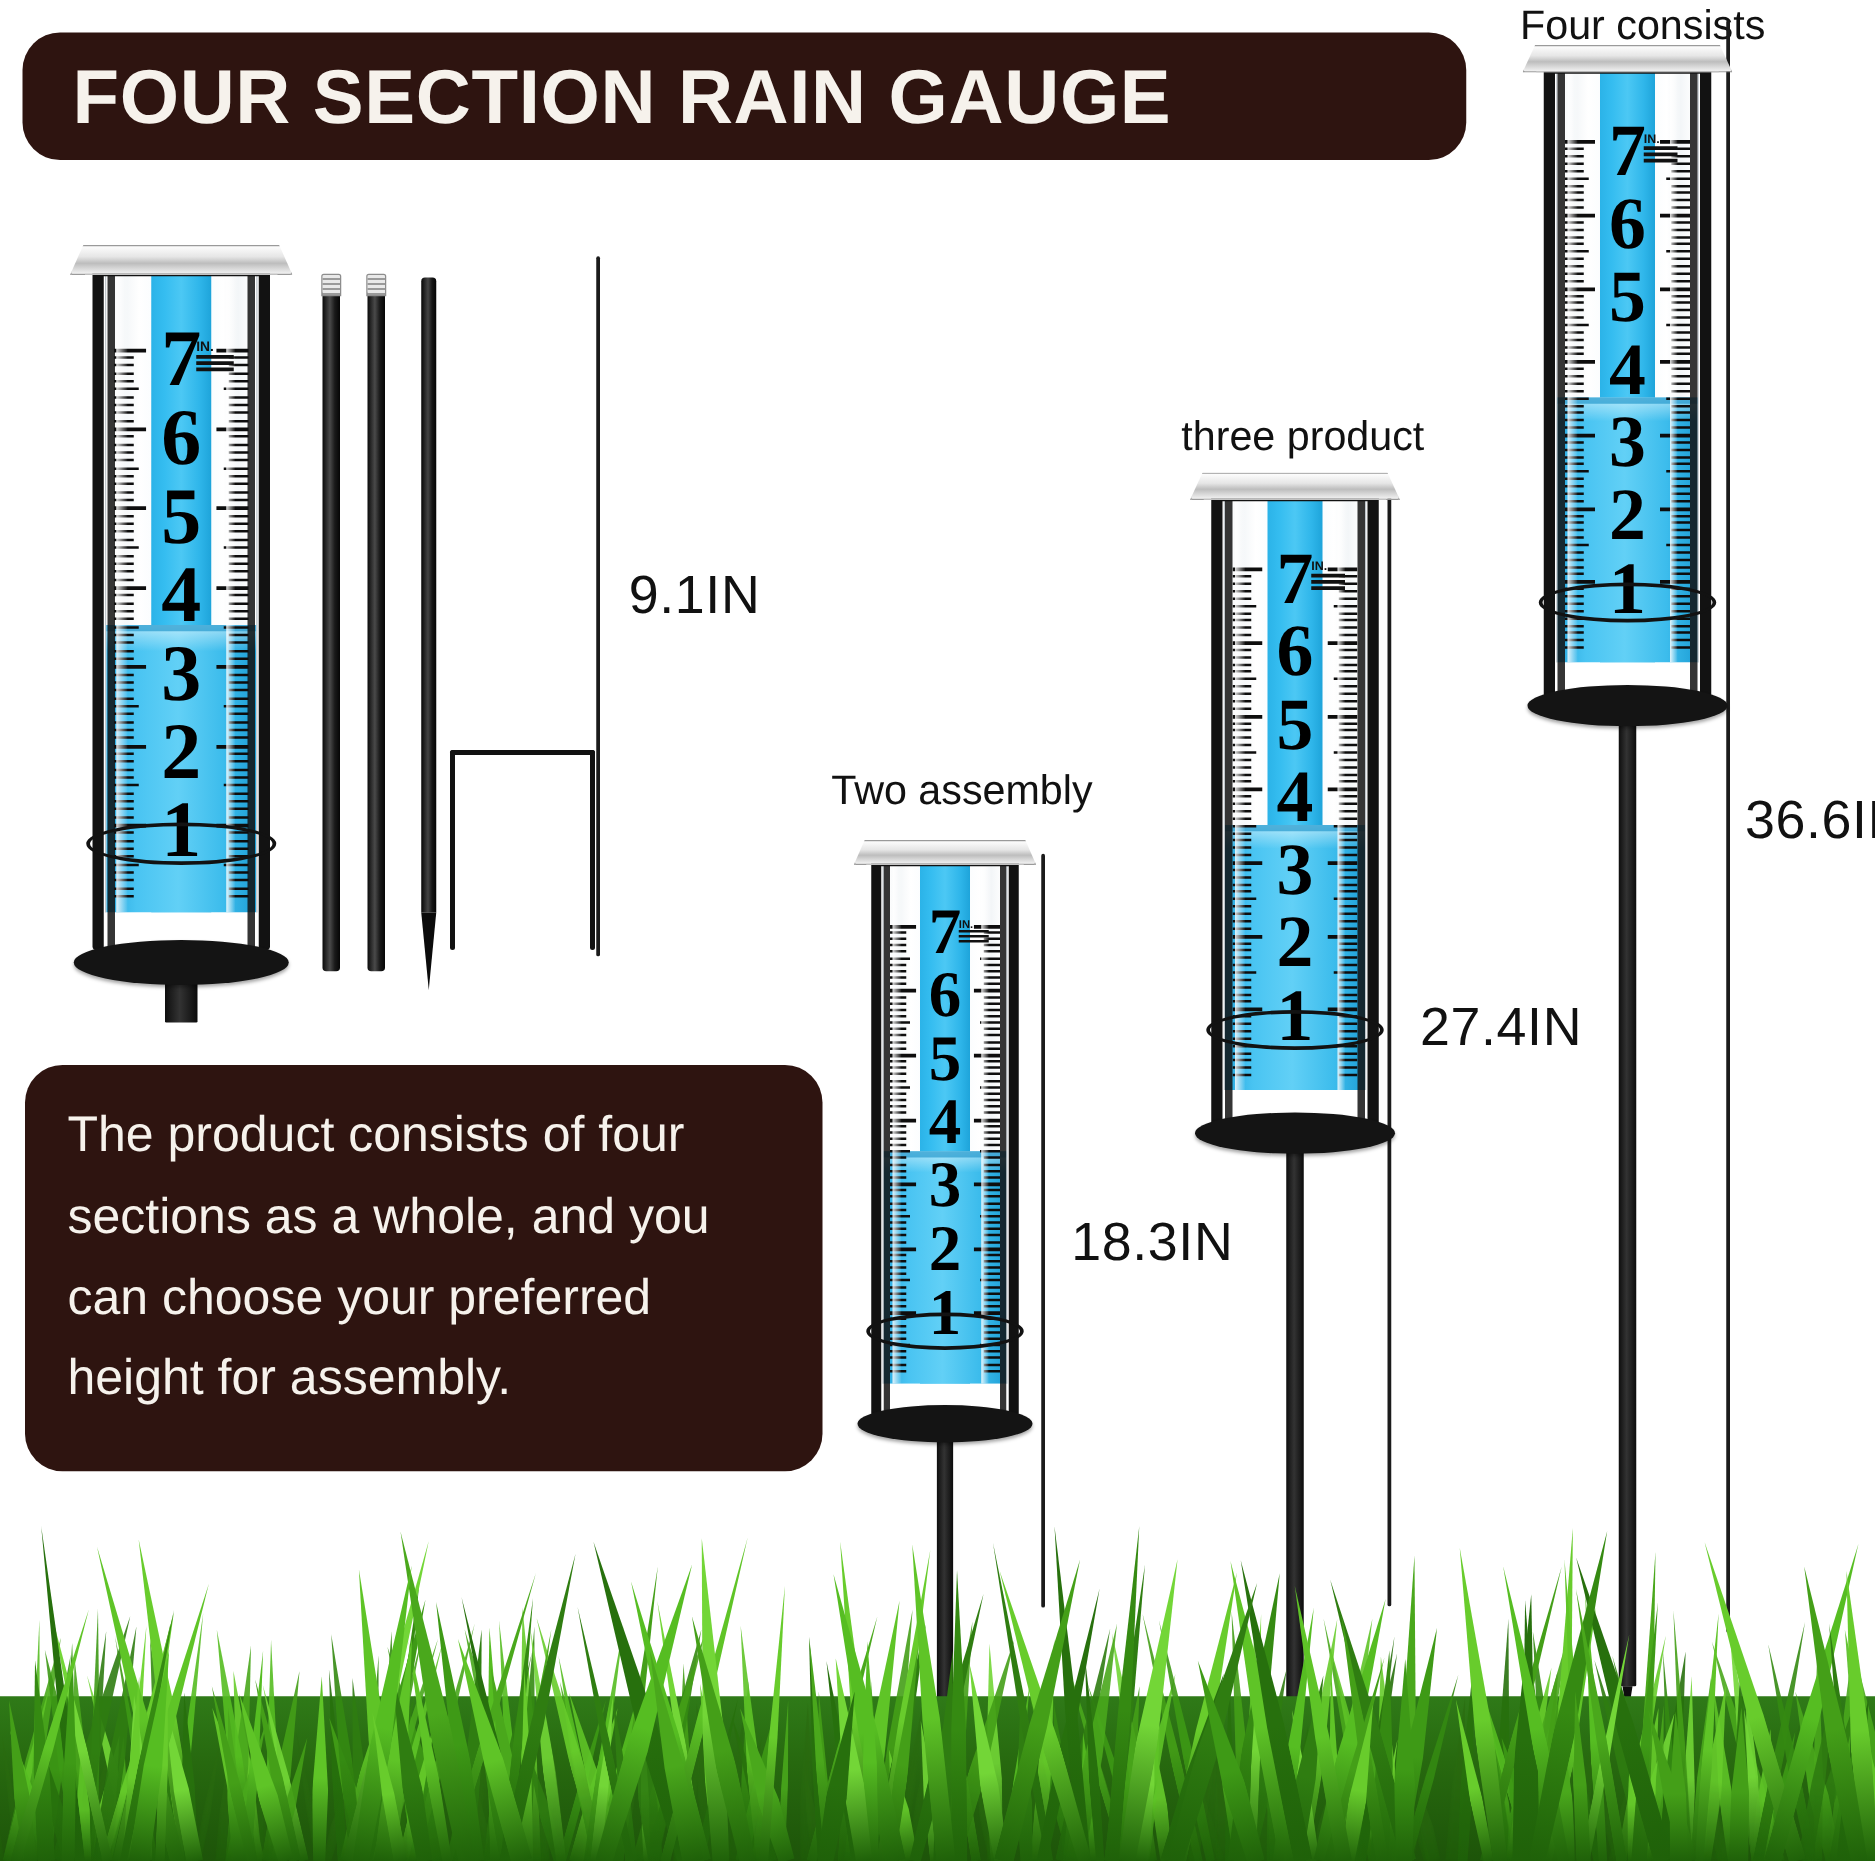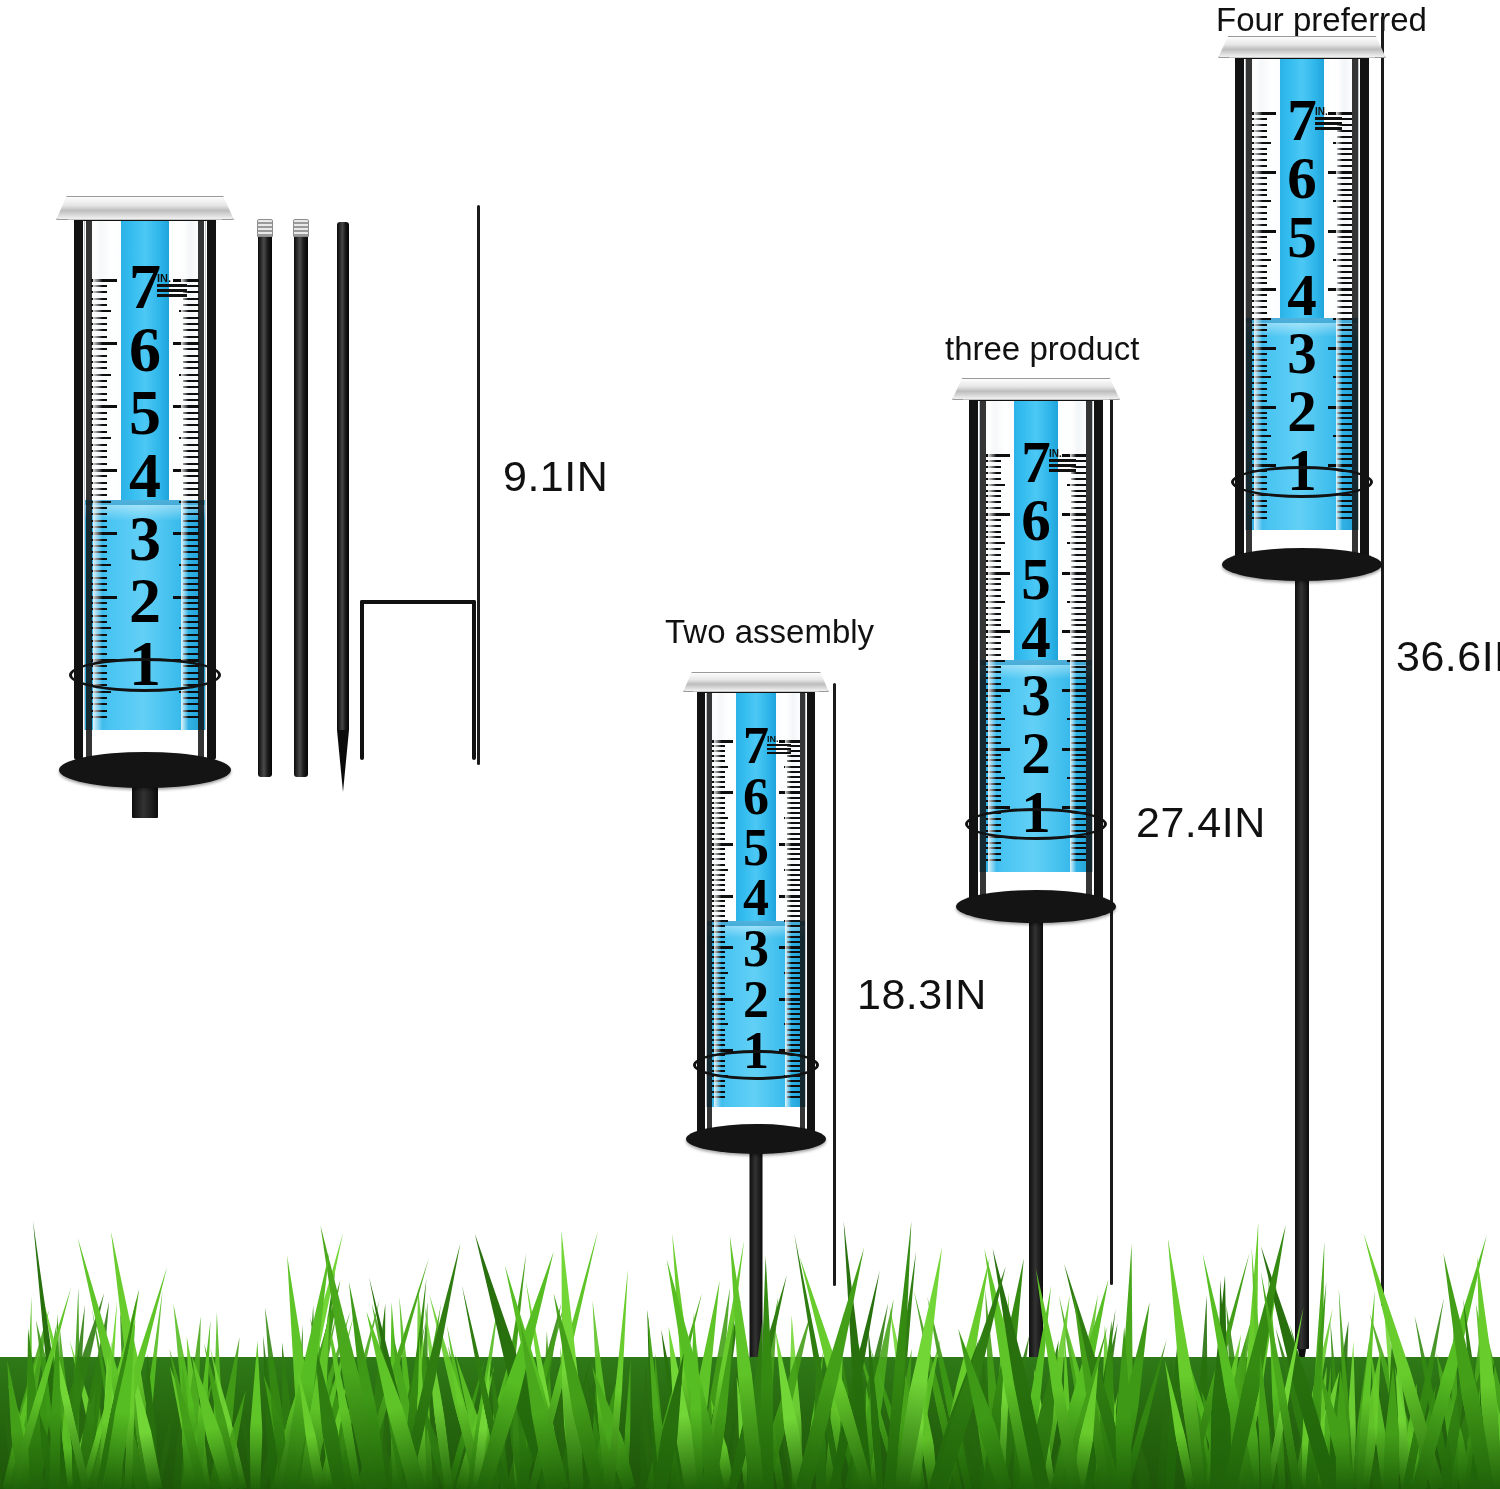--- a/index.html
+++ b/index.html
@@ -205,21 +205,27 @@
   }
   #grass .blade{
     position:absolute;bottom:0;transform-origin:bottom center;
   }
 </style>
 </head>
 <body>
 
 <div id="stage">
 
-
+  <div class="banner" id="title-banner">
+    <div class="txt">FOUR SECTION RAIN GAUGE</div>
+  </div>
+
+  <div class="banner" id="desc-banner">
+    <div class="txt">The product consists of four sections as a whole, and you can choose your preferred height for assembly.</div>
+  </div>
 
   <div class="gauge" id="gauge-single" style="left:60px;top:196px;width:170px;height:600px;">
     <div class="cap" style="top:0;width:176px;height:22px;clip-path:polygon(6% 0,94% 0,100% 100%,0 100%);"></div>
     <div class="cyl" style="top:24px;width:120px;height:510px;">
       <div class="bluestripe"></div>
       <div class="water" style="height:230px;">
         <div class="meniscus" style="top:0;"></div>
       </div>
       <div class="ticks left" style="left:6px;width:26px;">
           <i style="top: 58.7px; width: 26px; height: 3px;"></i>
@@ -777,21 +783,21 @@
       <div class="post" style="left:13px;top:14px;width:134px;height:9px;"></div>
     </div>
     <div class="ringband" style="top:430px;width:136px;height:26px;"></div>
     <div class="baseplate" style="top:512px;width:160px;height:33px;"></div>
     <div class="stake tip" style="top:538px;width:14px;height:760px;"></div>
   </div>
 
   <div class="dimline" style="left:1110px;top:392px;height:893px;"></div>
   <div class="meas" style="left:1136px;top:798px;">27.4IN</div>
 
-  <div class="seclabel" style="left:1216px;top:1px;">Four preferred</div>
+  <div class="seclabel" style="left:1216px;top:1px;">Four consists</div>
 
   <div class="gauge" id="gauge-four" style="left:1222px;top:36px;width:160px;height:560px;">
     <div class="cap" style="top:0;width:166px;height:20px;clip-path:polygon(6% 0,94% 0,100% 100%,0 100%);"></div>
     <div class="cyl" style="top:22px;width:112px;height:472px;">
       <div class="bluestripe"></div>
       <div class="water" style="height:212px;">
         <div class="meniscus" style="top:0;"></div>
       </div>
       <div class="ticks left" style="left:6px;width:24px;">
           <i style="top: 54.3px; width: 24px; height: 3px;"></i>

